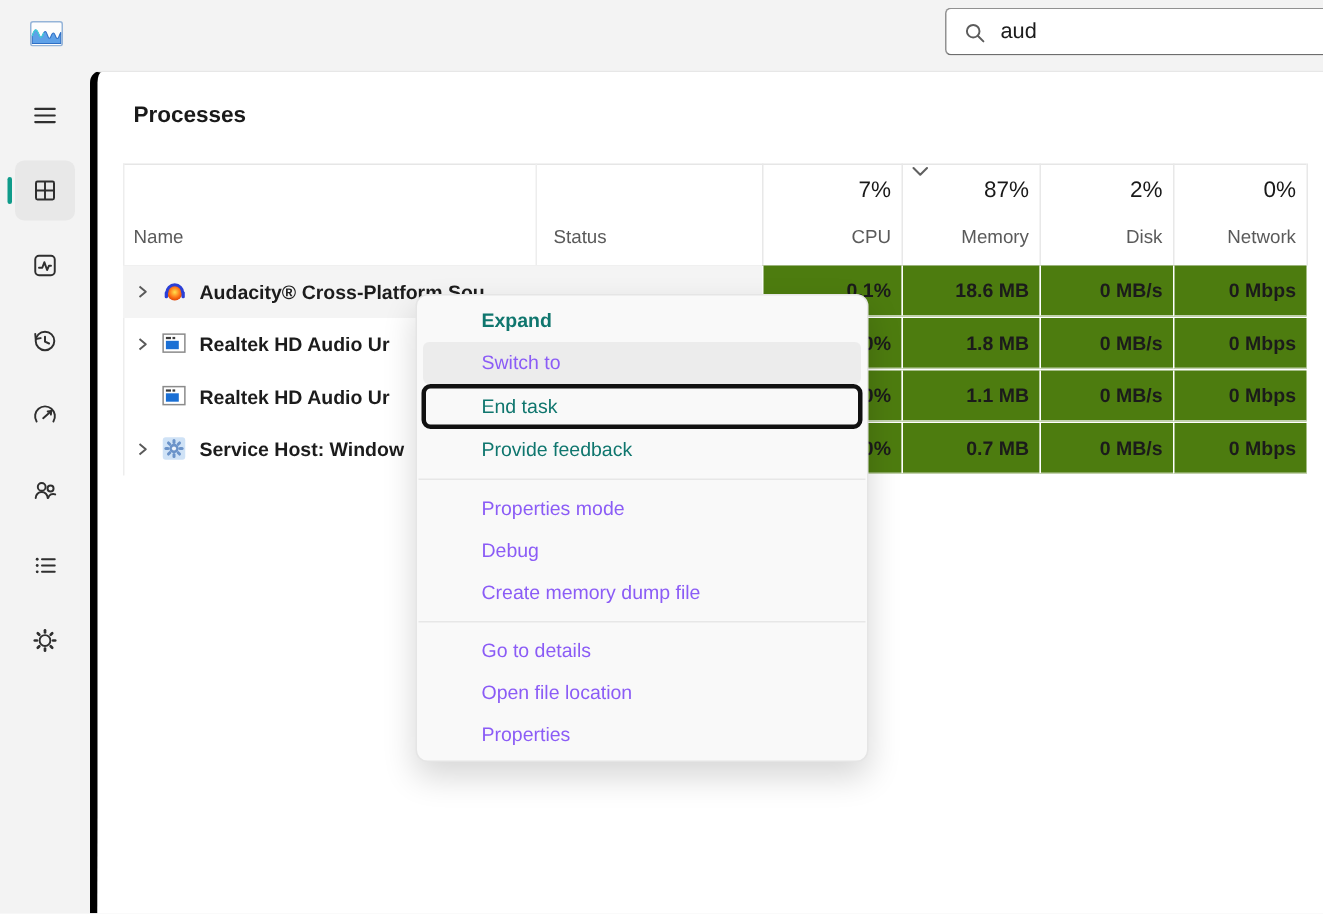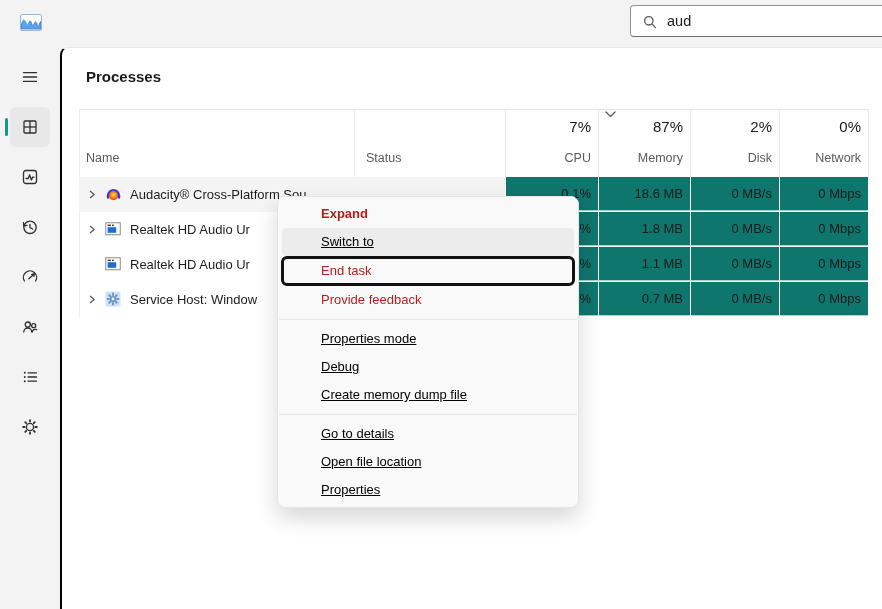--- a/index.html
+++ b/index.html
@@ -26,55 +26,55 @@
   .sidebar{position:absolute;left:0;top:46px;width:60px;bottom:0;background:#f3f3f3;}
   .side-item{position:absolute;left:10px;width:40px;height:40px;border-radius:6px;
     display:flex;align-items:center;justify-content:center;cursor:pointer;}
   .side-item.selected{background:#e8e8e8;}
   .side-item.selected .pill{
     position:absolute;left:-5px;top:11px;width:3px;height:18px;border-radius:2px;background:#0f9b8a;}
   .side-item svg{display:block;}
   
   .card{
     position:absolute;left:60px;top:47px;right:0;bottom:0;background:#ffffff;
-    border-top:1px solid #e7e7e7;border-left:2px solid #000000;border-top-left-radius:8px;
+    border-top:1px solid #e7e7e7;border-left:5px solid #000000;border-top-left-radius:8px;
   }
   .page-title{position:absolute;left:24px;top:20px;font-size:15px;font-weight:700;color:#1a1a1a;}
   
   .hline{position:absolute;left:17px;width:789px;height:1px;background:#e6e6e6;}
   .vline{position:absolute;top:61px;height:68px;width:1px;background:#e8e8e8;}
   .vline.long{height:208px;background:#ededed;}
   .col-label{position:absolute;top:103px;font-size:12.5px;color:#5a5a5a;}
   .col-value{position:absolute;top:70px;font-size:15px;color:#191919;text-align:right;}
   .sort-chevron{position:absolute;left:543px;top:63px;}
   
   .row-highlight{position:absolute;left:17px;top:129px;width:426px;height:35px;background:#f4f4f4;}
-  .prow{position:absolute;left:17px;width:789px;height:35px;}
+  .prow{position:absolute;left:17px;width:789px;height:35px;font-weight:bold;}
   .prow .chev{position:absolute;left:8px;top:12px;}
   .prow .picon{position:absolute;left:26px;top:9px;}
   .prow .pname{
     position:absolute;left:51px;top:0;width:222px;height:35px;line-height:35px;
     font-size:13px;color:#1c1c1c;white-space:nowrap;overflow:hidden;}
   .cell{
     position:absolute;top:0;height:34px;line-height:34px;box-sizing:border-box;
-    background:#0f766e;border-left:1px solid #ffffff;border-bottom:1px solid rgba(255,255,255,.65);
+    background:#4d7c0f;border-left:1px solid #ffffff;border-bottom:1px solid rgba(255,255,255,.65);
     text-align:right;padding-right:7px;font-size:13px;color:#1b1b1b;}
   .cell.cpu{left:426px;width:93px;}
   .cell.mem{left:519px;width:92px;}
   .cell.dsk{left:611px;width:89px;}
   .cell.net{left:700px;width:89px;}
   
   .ctxmenu{
     position:absolute;left:277px;top:196px;width:302px;box-sizing:border-box;z-index:20;
     background:#f9f9f9;border:1px solid #e5e5e5;border-radius:8px;padding:3px 0;
     box-shadow:0 10px 22px rgba(0,0,0,.16);
   }
-  .mi{position:relative;height:28px;line-height:28px;padding-left:43px;font-size:13px;color:#b91c1c;cursor:default;}
+  .mi{position:relative;height:28px;line-height:28px;padding-left:43px;font-size:13px;color:#0f766e;cursor:default;}
   .mi.bold{font-weight:700;}
-  .mi.disabled{color:#000000;text-decoration:underline;}
+  .mi.disabled{color:#8b5cf6;}
   .mi.hl{margin:0 4px;padding-left:39px;border-radius:4px;background:#ececec;}
   .mi.focus{
     margin:0 3px;padding-left:37px;height:30px;line-height:24px;box-sizing:border-box;
     border:3px solid #111111;border-radius:6px;background:#f9f9f9;}
   .mi .sub{position:absolute;right:14px;top:8px;}
   .msep{height:1px;background:#e7e7e7;margin:5px 1px;}
 </style>
 </head>
 <body>
 

